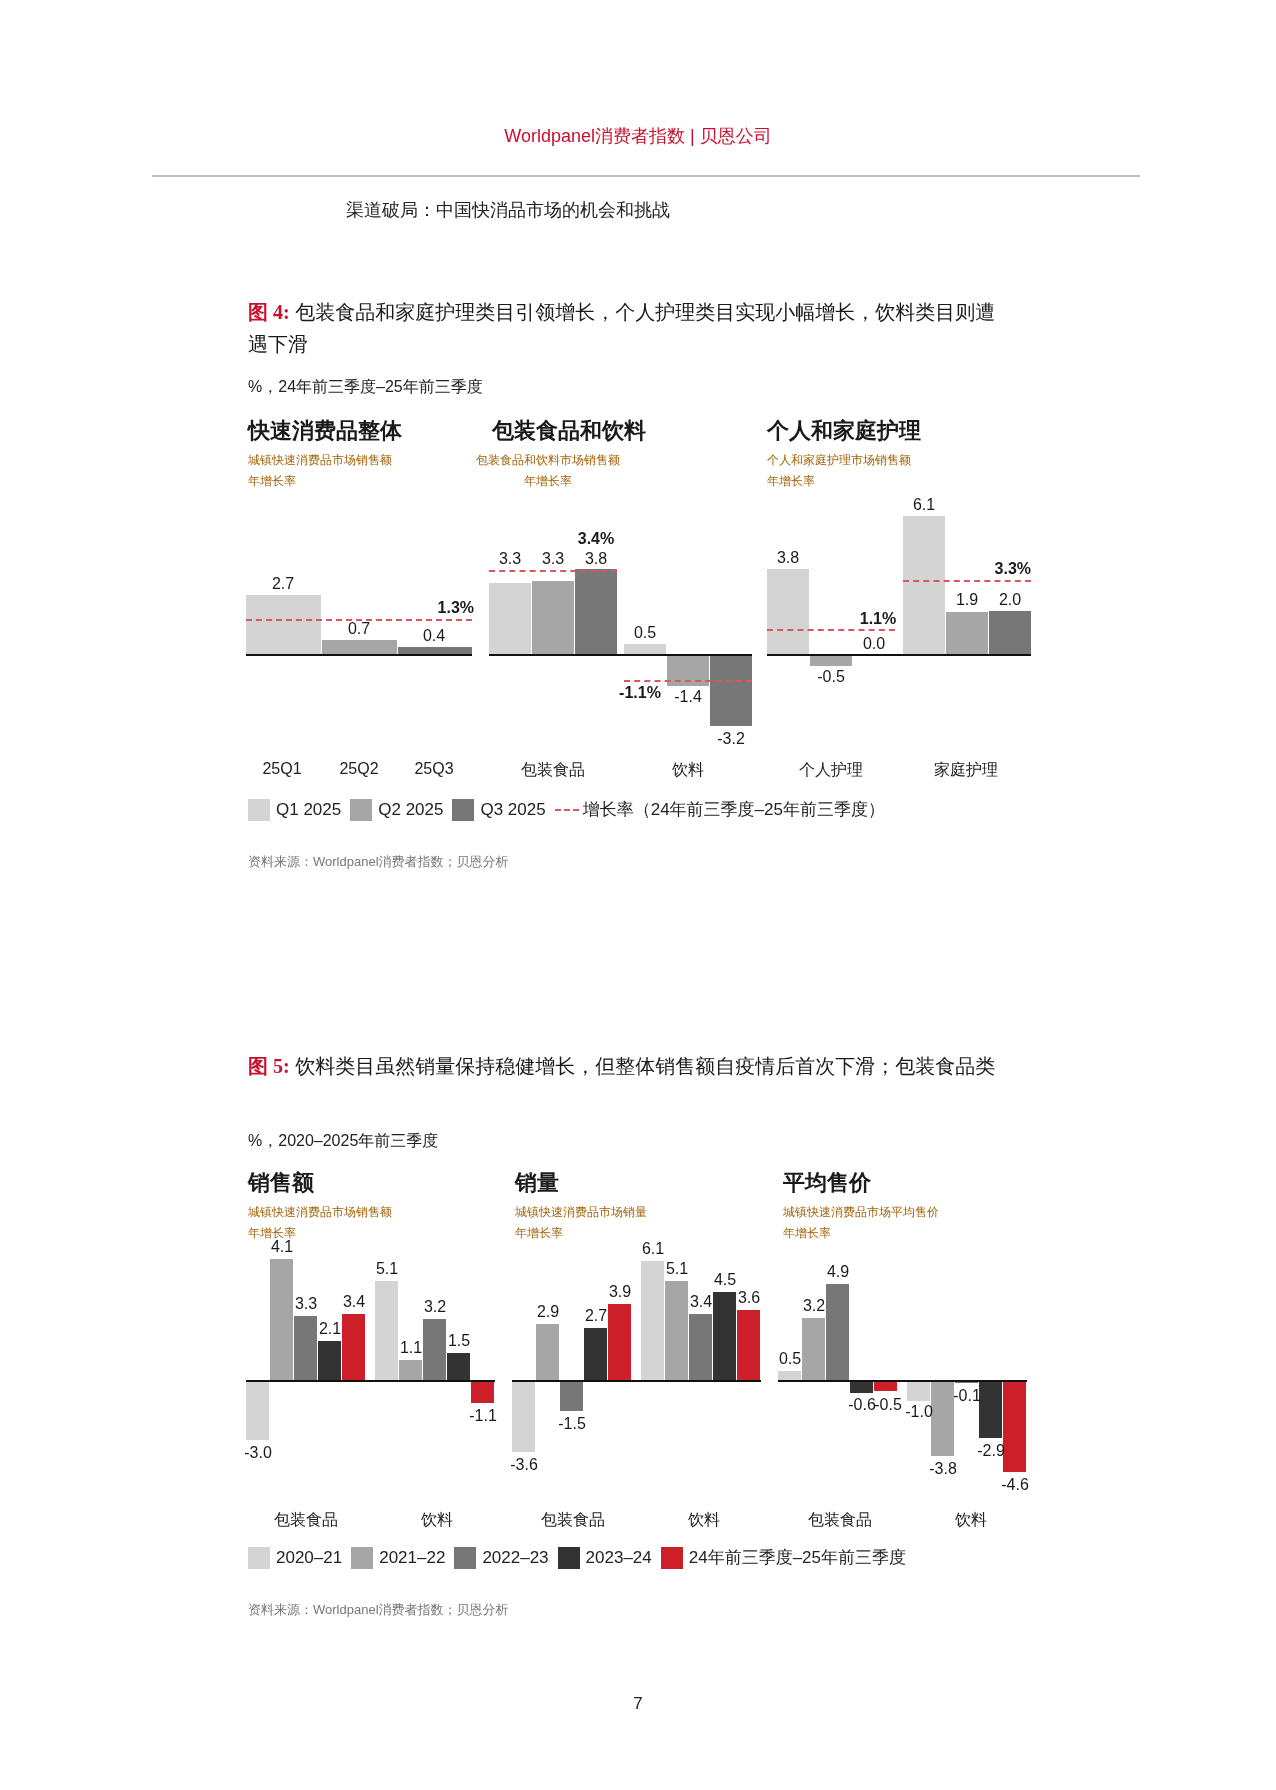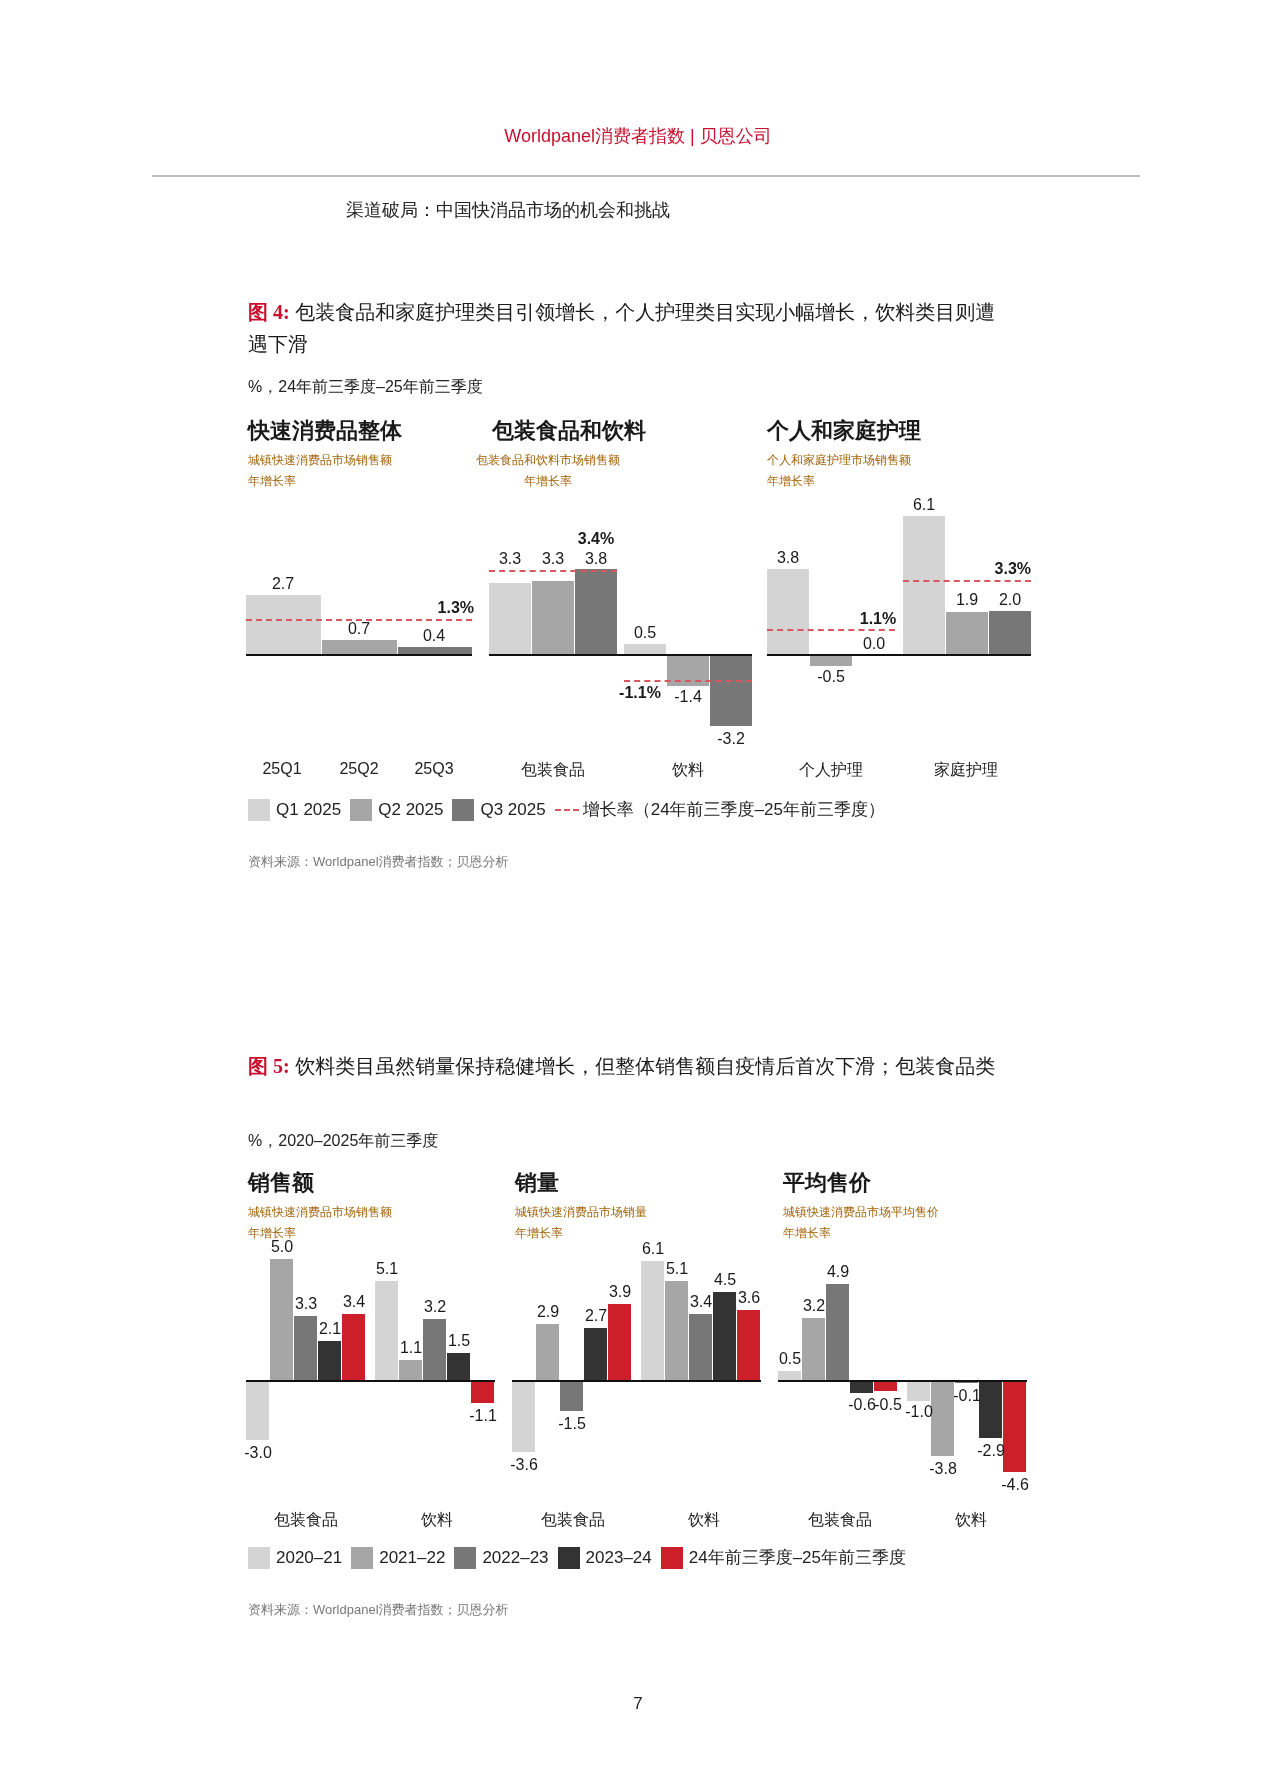--- a/index.html
+++ b/index.html
@@ -161,21 +161,21 @@
   <div class="bar" style="left:294px; top:1316px; width:23px; height:65px; background:#777777;"></div>
   <div class="bar" style="left:318px; top:1341px; width:23px; height:40px; background:#333333;"></div>
   <div class="bar" style="left:342px; top:1314px; width:23px; height:67px; background:#cc1f2a;"></div>
   <div class="bar" style="left:375px; top:1281px; width:23px; height:100px; background:#d4d4d4;"></div>
   <div class="bar" style="left:399px; top:1360px; width:23px; height:21px; background:#a6a6a6;"></div>
   <div class="bar" style="left:423px; top:1319px; width:23px; height:62px; background:#777777;"></div>
   <div class="bar" style="left:447px; top:1353px; width:23px; height:28px; background:#333333;"></div>
   <div class="bar" style="left:471px; top:1381px; width:23px; height:22px; background:#cc1f2a;"></div>
   <div class="axis" style="left:246px; top:1380px; width:249px;"></div>
   <div class="val" style="left:228px; top:1444px;">-3.0</div>
-  <div class="val" style="left:252px; top:1238px;">5.0</div>
+  <div class="val" style="left:252px; top:1238px;">4.1</div>
   <div class="val" style="left:276px; top:1295px;">3.3</div>
   <div class="val" style="left:300px; top:1320px;">2.1</div>
   <div class="val" style="left:324px; top:1293px;">3.4</div>
   <div class="val" style="left:357px; top:1260px;">5.1</div>
   <div class="val" style="left:381px; top:1339px;">1.1</div>
   <div class="val" style="left:405px; top:1298px;">3.2</div>
   <div class="val" style="left:429px; top:1332px;">1.5</div>
   <div class="val" style="left:453px; top:1407px;">-1.1</div>
 
   <div class="bar" style="left:512px; top:1381px; width:23px; height:71px; background:#d4d4d4;"></div>

